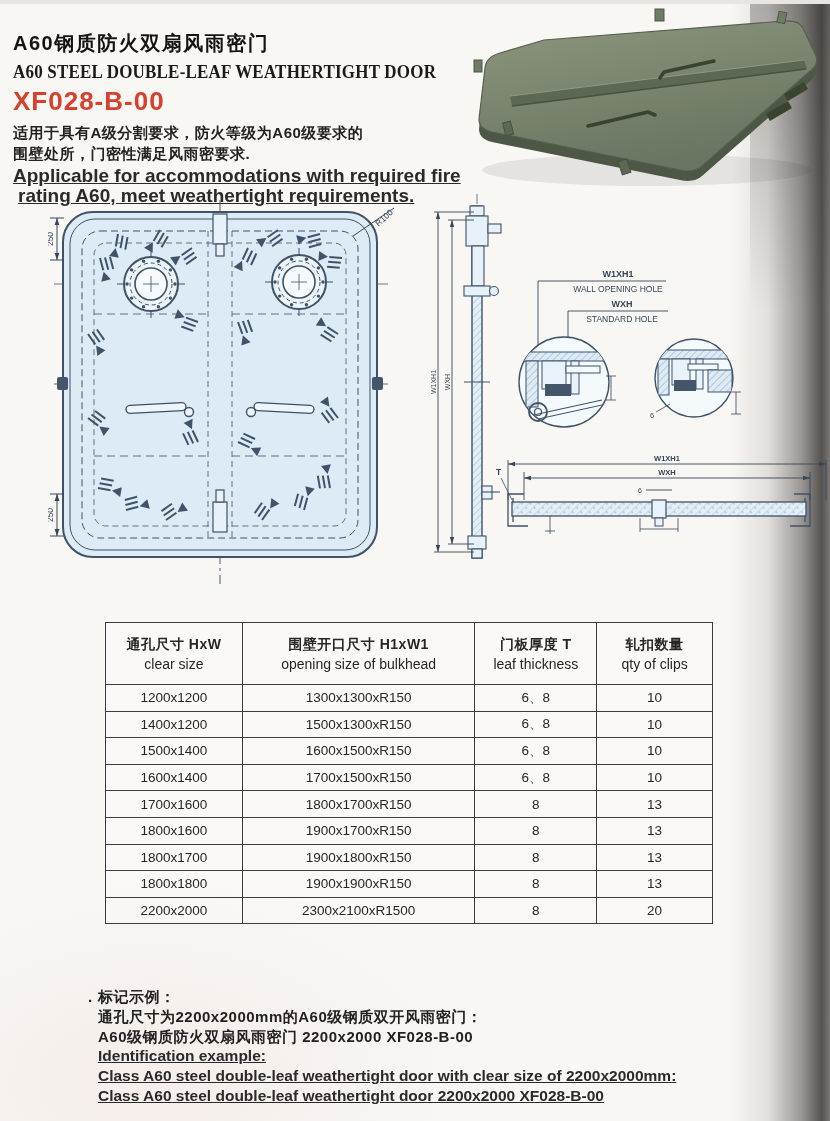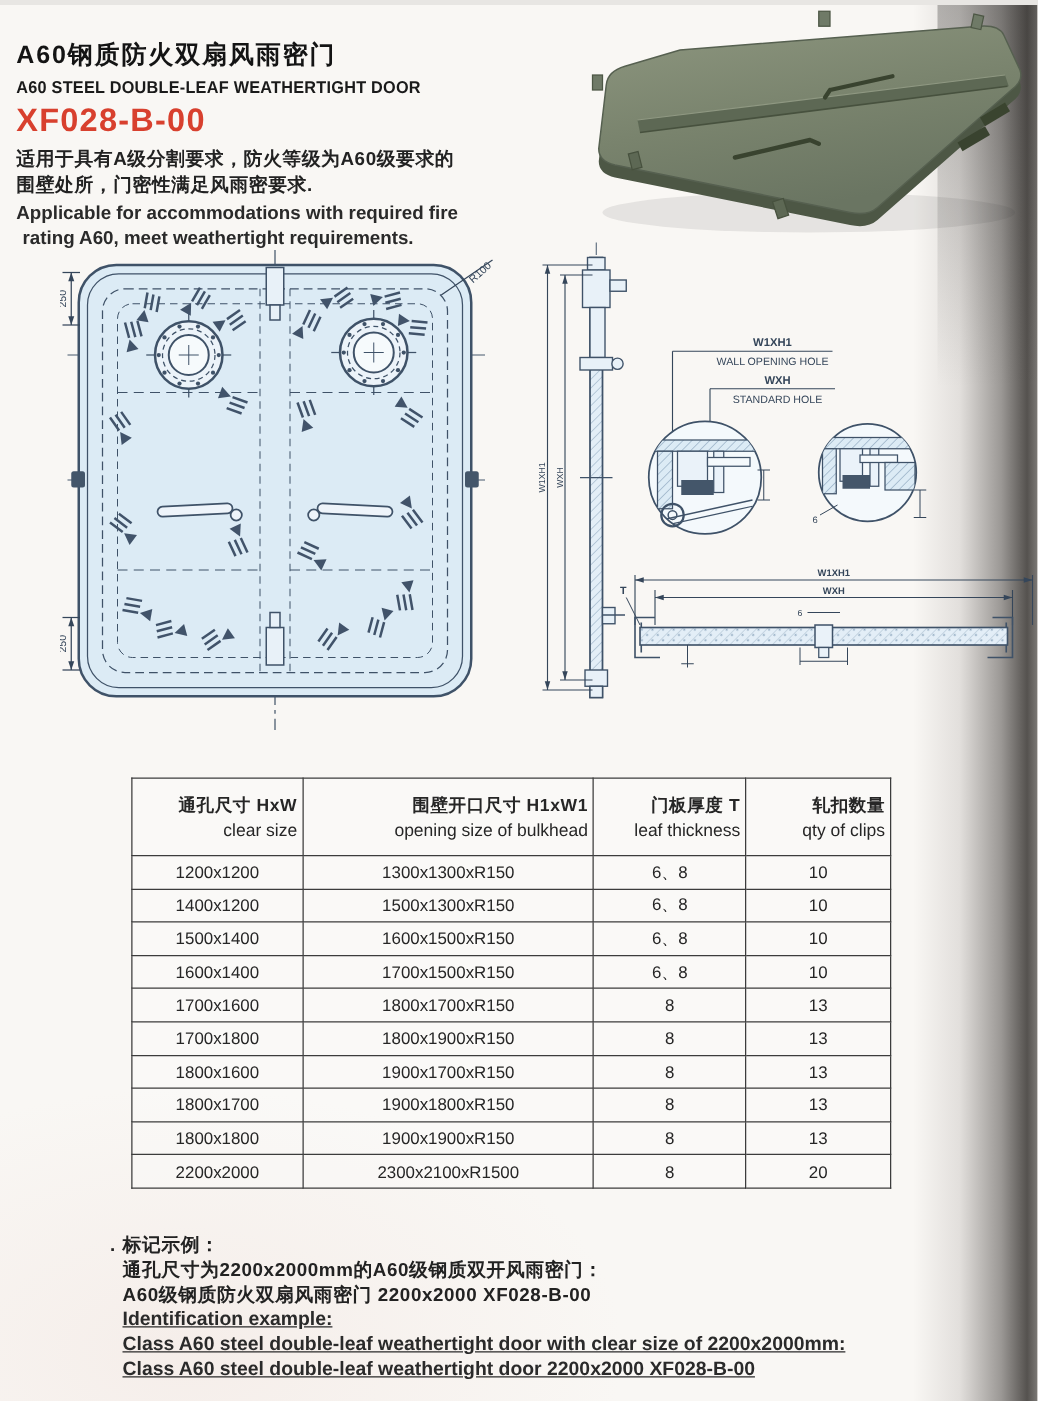--- a/index.html
+++ b/index.html
@@ -13,31 +13,31 @@
     overflow:hidden;
   }
   .page::before{
     content:""; position:absolute; right:0; top:0; width:80px; height:340px;
     background:linear-gradient(180deg, rgba(40,38,36,0.30), rgba(40,38,36,0) 90%);
     pointer-events:none;
   }
   
   .hdr { position:absolute; left:13px; top:26px; width:450px; color:#1c1c1c; }
   .t-zh { font-size:20px; font-weight:bold; letter-spacing:1.5px; color:#141414; }
-  .t-en { font-size:13px; font-weight:bold; letter-spacing:0.2px; margin-top:5px; color:#1a1a1a; transform:scaleY(1.05); transform-origin:left top;}
+  .t-en { font-size:17px; font-weight:bold; letter-spacing:0.2px; margin-top:5px; color:#1a1a1a; transform:scaleY(1.05); transform-origin:left top;font-family:Liberation Serif, serif;}
   .t-code { font-size:26px; font-weight:bold; letter-spacing:1px; margin-top:4px; color:#d8402e; }
   .d-zh { font-size:15px; font-weight:bold; letter-spacing:0.5px; margin-top:6px; line-height:19.5px; color:#222; }
-  .d-en { font-size:15px; font-weight:600; margin-top:3px; line-height:19.5px; color:#2a2a2a; }
+  .d-en { font-size:19px; font-weight:600; margin-top:3px; line-height:19.5px; color:#2a2a2a;text-decoration:underline; }
   
   .abs { position:absolute; }
   
   .spec-table { position:absolute; left:105px; top:618px; border-collapse:collapse; width:608px;
     color:#262626; background:rgba(252,252,252,0.35); }
   .spec-table th, .spec-table td { border:1.5px solid #3c3c3c; text-align:center; vertical-align:middle; }
-  .spec-table th { height:62px; font-weight:600; padding:2px 4px;text-align:right; }
+  .spec-table th { height:62px; font-weight:600; padding:2px 4px; }
   .spec-table th .zh { display:block; font-size:14px; letter-spacing:0.5px; }
   .spec-table th .en { display:block; font-size:14px; font-weight:500; margin-top:2px; }
   .spec-table td { height:26.6px; font-size:13.5px; font-weight:500; padding:0 4px; }
   .spec-table col.c1 { width:137px; } .spec-table col.c2 { width:233px; }
   .spec-table col.c3 { width:122px; } .spec-table col.c4 { width:116px; }
   
   .ftr { position:absolute; left:88px; top:983px; width:640px; line-height:19.8px; }
   .ftr .zh { font-size:15px; font-weight:bold; letter-spacing:0.5px; color:#222; }
   .ftr .en { font-size:15.5px; font-weight:600; color:#2a2a2a;text-decoration:underline; }
   .ftr .ind { padding-left:10px; }
@@ -406,26 +406,20 @@
           <td>6、8</td>
           <td>10</td>
         </tr>
         <tr>
           <td>1700x1600</td>
           <td>1800x1700xR150</td>
           <td>8</td>
           <td>13</td>
         </tr>
         <tr>
-          <td>1700x1800</td>
-          <td>1800x1900xR150</td>
-          <td>8</td>
-          <td>13</td>
-        </tr>
-        <tr>
           <td>1800x1600</td>
           <td>1900x1700xR150</td>
           <td>8</td>
           <td>13</td>
         </tr>
         <tr>
           <td>1800x1700</td>
           <td>1900x1800xR150</td>
           <td>8</td>
           <td>13</td>

